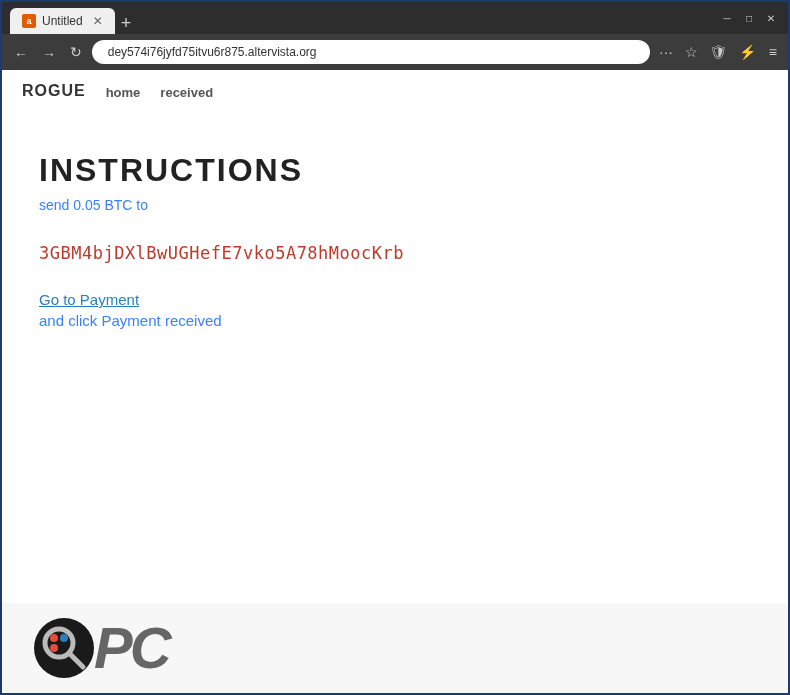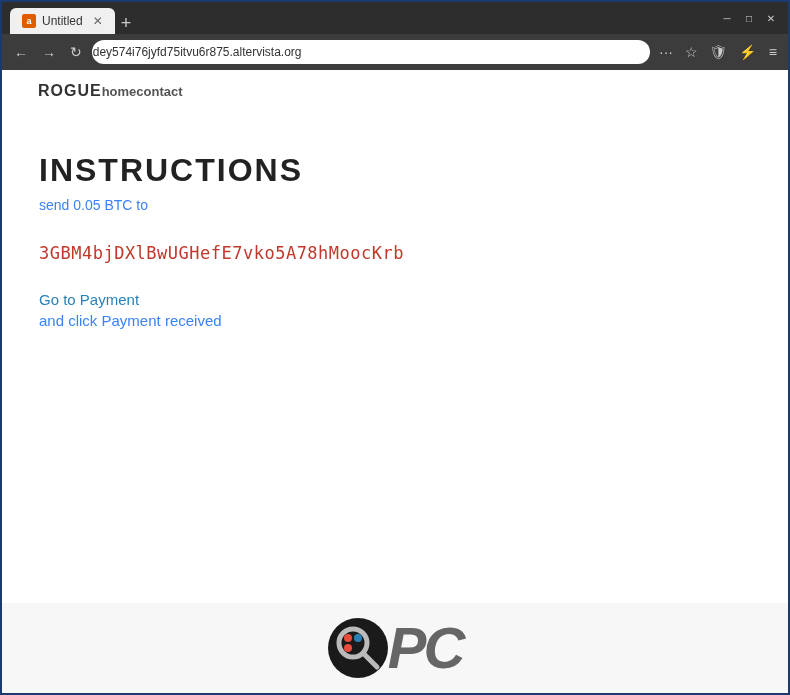--- a/index.html
+++ b/index.html
@@ -68,21 +68,21 @@
     }
     .nav-btn {
       background: none; border: none; color: #ccc; cursor: pointer; font-size: 14px; padding: 2px 4px;
     }
     .address-input {
       flex: 1;
       background: #fff;
       border: none;
       border-radius: 14px;
       height: 24px;
-      padding: 0 1px;
+      padding: 0 16px;
       font-size: 12px;
       color: #333;
       outline: none;
     }
     .toolbar-icons {
       display: flex; gap: 6px; align-items: center;
     }
     .toolbar-icon {
       color: #ccc; font-size: 14px; cursor: pointer; padding: 2px 3px;
     }
@@ -91,23 +91,24 @@
     .browser-content {
       flex: 1;
       background: #fff;
       display: flex;
       flex-direction: column;
       overflow: hidden;
     }
 
     
     .site-nav {
-      padding: 12px 36px;
-      display: flex;
-      align-items: center;
+      padding: 12px 20px;
+      display: flex;
+      align-items: flex-end;
+      gap: 20px;
       border-bottom: none;
     }
     .nav-brand {
       font-weight: bold;
       font-size: 16px;
       color: #333;
       letter-spacing: 1px;
     }
     .nav-link {
       font-size: 13px;
@@ -141,40 +142,41 @@
     .btc-address {
       font-size: 17px;
       color: #c0392b;
       font-family: monospace;
       margin-bottom: 28px;
       letter-spacing: 0.5px;
     }
     .payment-link {
       font-size: 15px;
       color: #2980b9;
+      text-decoration: underline;
       cursor: pointer;
       margin-bottom: 4px;
     }
     .payment-text {
       font-size: 15px;
       color: #3b82f6;
       margin-bottom: 4px;
     }
     .contact-text {
       font-size: 15px;
       color: #333;
     }
 
     
     .watermark {
       height: 90px;
       background: rgba(200,200,200,0.15);
       display: flex;
       align-items: center;
-      justify-content: center;
+      justify-content: flex-start;
       padding: 10px 32px;
       flex-shrink: 0;
     }
     .watermark-logo {
       display: flex;
       align-items: center;
       gap: 0;
     }
     .logo-icon {
       width: 60px;
@@ -221,21 +223,21 @@
       <span class="toolbar-icon">⚡</span>
       <span class="toolbar-icon">≡</span>
     </div>
   </div>
 
   <div class="browser-content">
 
     <div class="site-nav">
       <span class="nav-brand">ROGUE</span>
       <a class="nav-link">home</a>
-      <a class="nav-link">contact</a>
+      <a class="nav-link">received</a>
     </div>
 
     <div class="main-content">
       <h1 class="instructions-title">INSTRUCTIONS</h1>
       <p class="subtitle">send 0.05 BTC to</p>
       <p class="btc-address">3GBM4bjDXlBwUGHefE7vko5A78hMoocKrb</p>
       <a class="payment-link">Go to Payment</a>
       <p class="payment-text">and click Payment received</p>
     </div>
 

